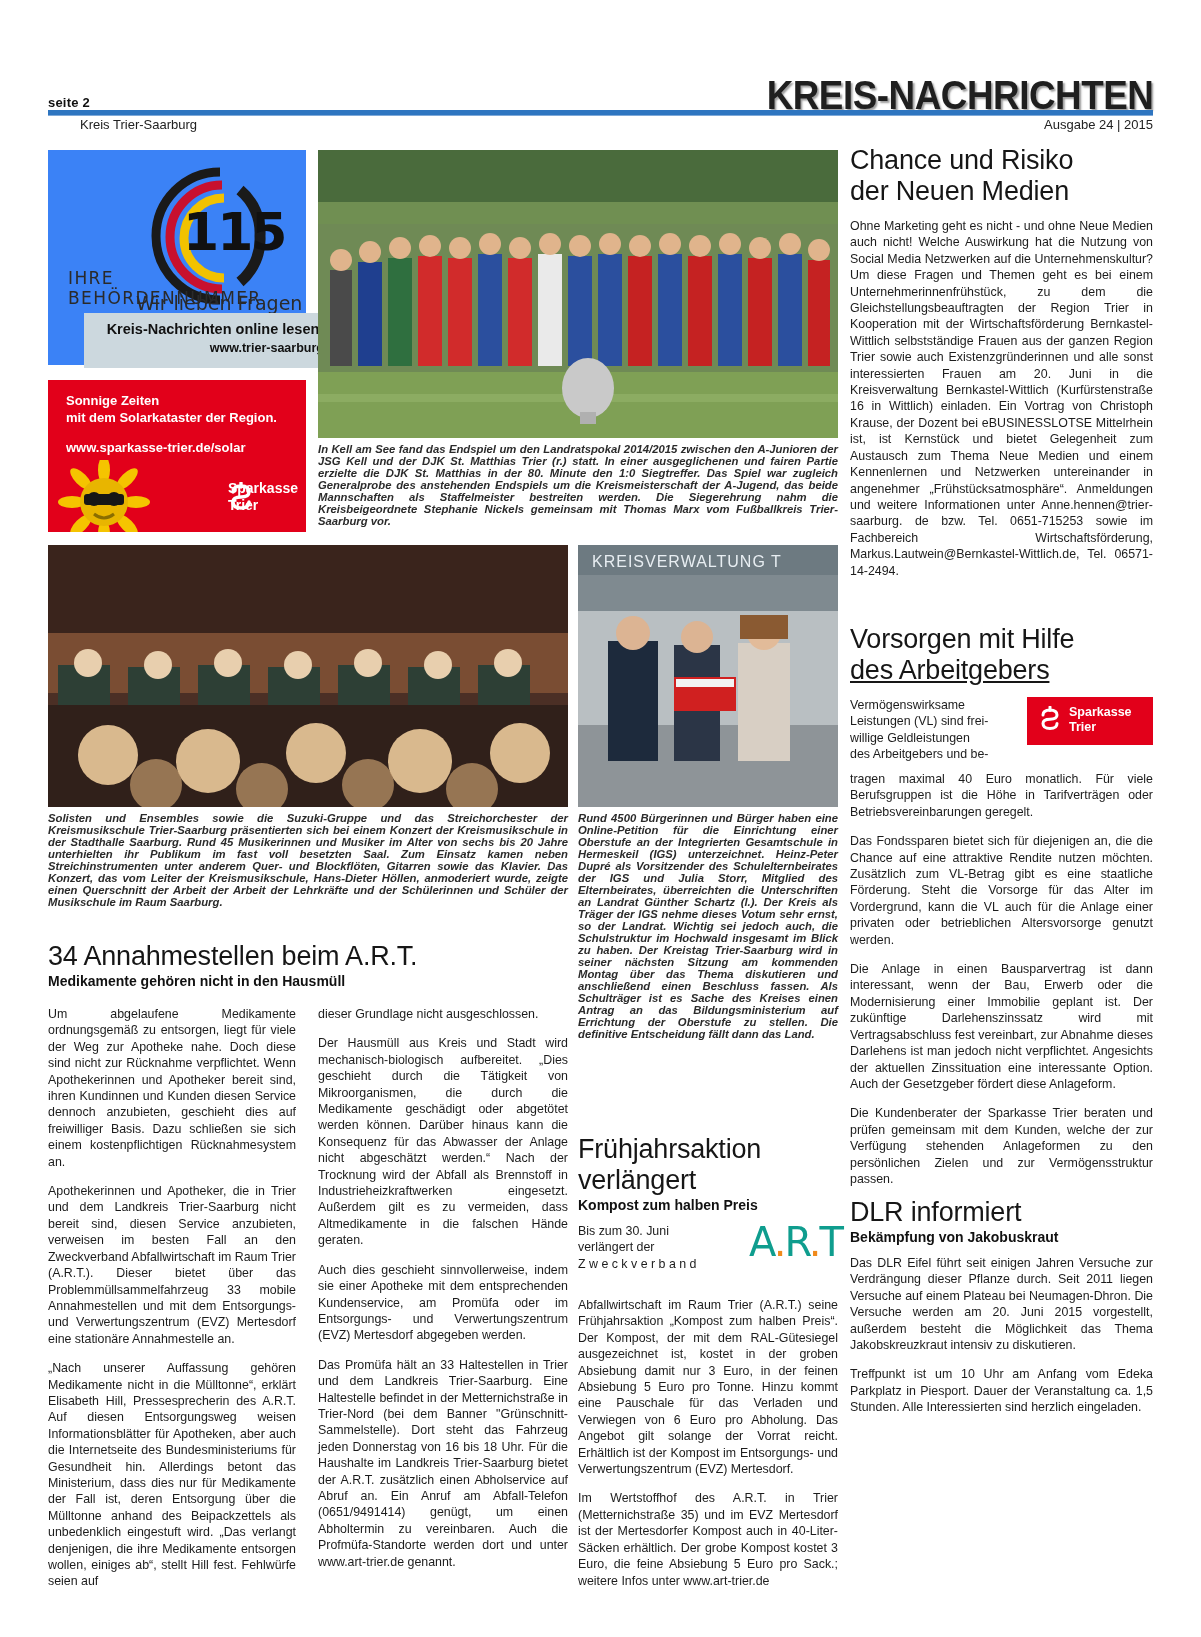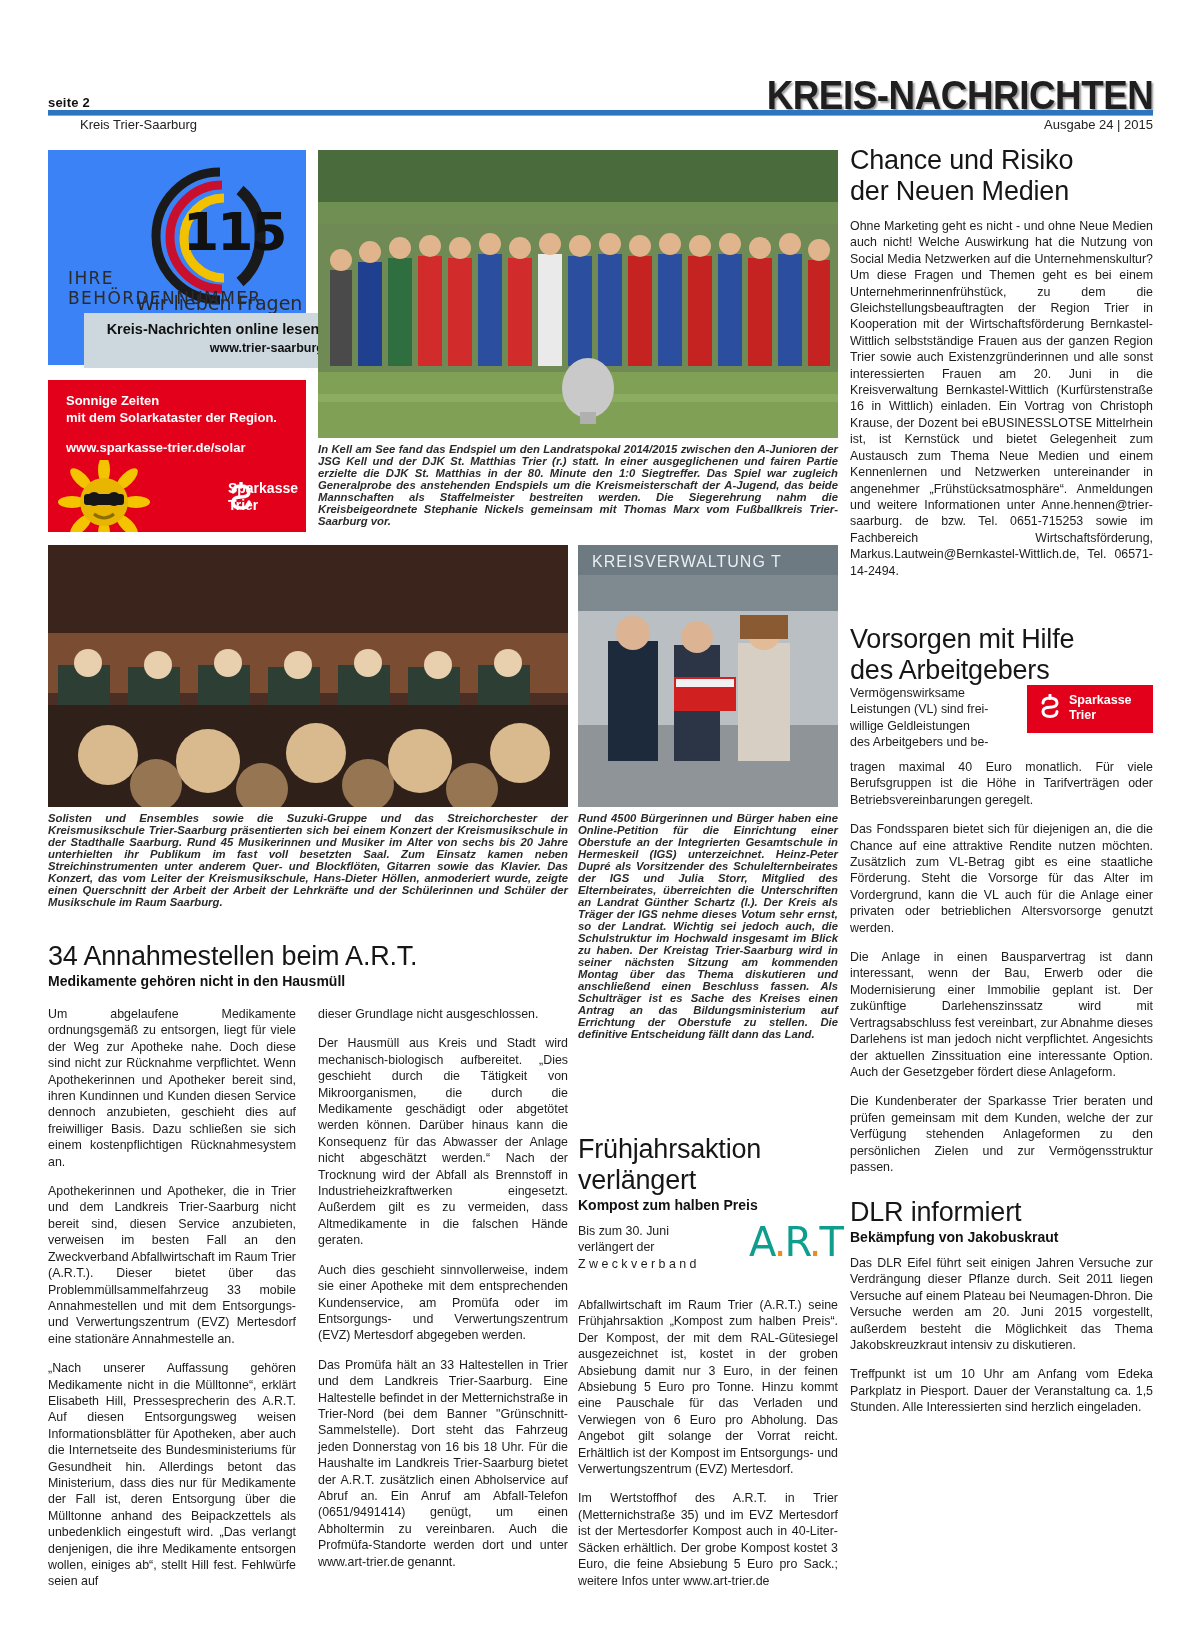--- a/index.html
+++ b/index.html
@@ -299,21 +299,21 @@
   </div>
 
   <div class="col" style="left:850px;top:146px;width:303px;">
     <h2 class="head">Chance und Risiko</h2>
     <h2 class="head" style="margin-bottom:12px;">der Neuen Medien</h2>
     <p class="body">Ohne Marketing geht es nicht - und ohne Neue Medien auch nicht! Welche Auswirkung hat die Nutzung von Social Media Netzwerken auf die Unternehmenskultur? Um diese Fragen und Themen geht es bei einem Unternehmerinnenfrühstück, zu dem die Gleichstellungsbeauftragten der Region Trier in Kooperation mit der Wirtschaftsförderung Bernkastel-Wittlich selbstständige Frauen aus der ganzen Region Trier sowie auch Existenzgründerinnen und alle sonst interessierten Frauen am 20. Juni in die Kreisverwaltung Bernkastel-Wittlich (Kurfürstenstraße 16 in Wittlich) einladen. Ein Vortrag von Christoph Krause, der Dozent bei eBUSINESSLOTSE Mittelrhein ist, ist Kernstück und bietet Gelegenheit zum Austausch zum Thema Neue Medien und einem Kennenlernen und Netzwerken untereinander in angenehmer „Frühstücksatmosphäre“. Anmeldungen und weitere Informationen unter Anne.hennen@trier-saarburg. de bzw. Tel. 0651-715253 sowie im Fachbereich Wirtschaftsförderung,   Markus.Lautwein@Bernkastel-Wittlich.de, Tel. 06571-14-2494.</p>
   </div>
 
   <div class="col" style="left:850px;top:625px;width:303px;">
     <h2 class="head">Vorsorgen mit Hilfe</h2>
-    <h2 class="head" style="margin-bottom:0;">des Arbeitgebers</h2>
+    <h2 class="head" style="margin-bottom:12px;text-decoration:underline;">des Arbeitgebers</h2>
 
     <div style="position:relative;height:74px;">
       <div class="spk-inline">
         <svg class="m" viewBox="0 0 22 26">
           <path d="M11 1 v3.5 M4 9 q0-5 7-5 t7 5 q0 4.2-7 4.2 t-7 4.2 q0 5 7 5 t7-5" stroke="#fff" stroke-width="3" fill="none" stroke-linecap="round"></path>
         </svg>
         <div class="n">
           <span>Sparkasse</span><br>
           <span>Trier</span>
         </div>

